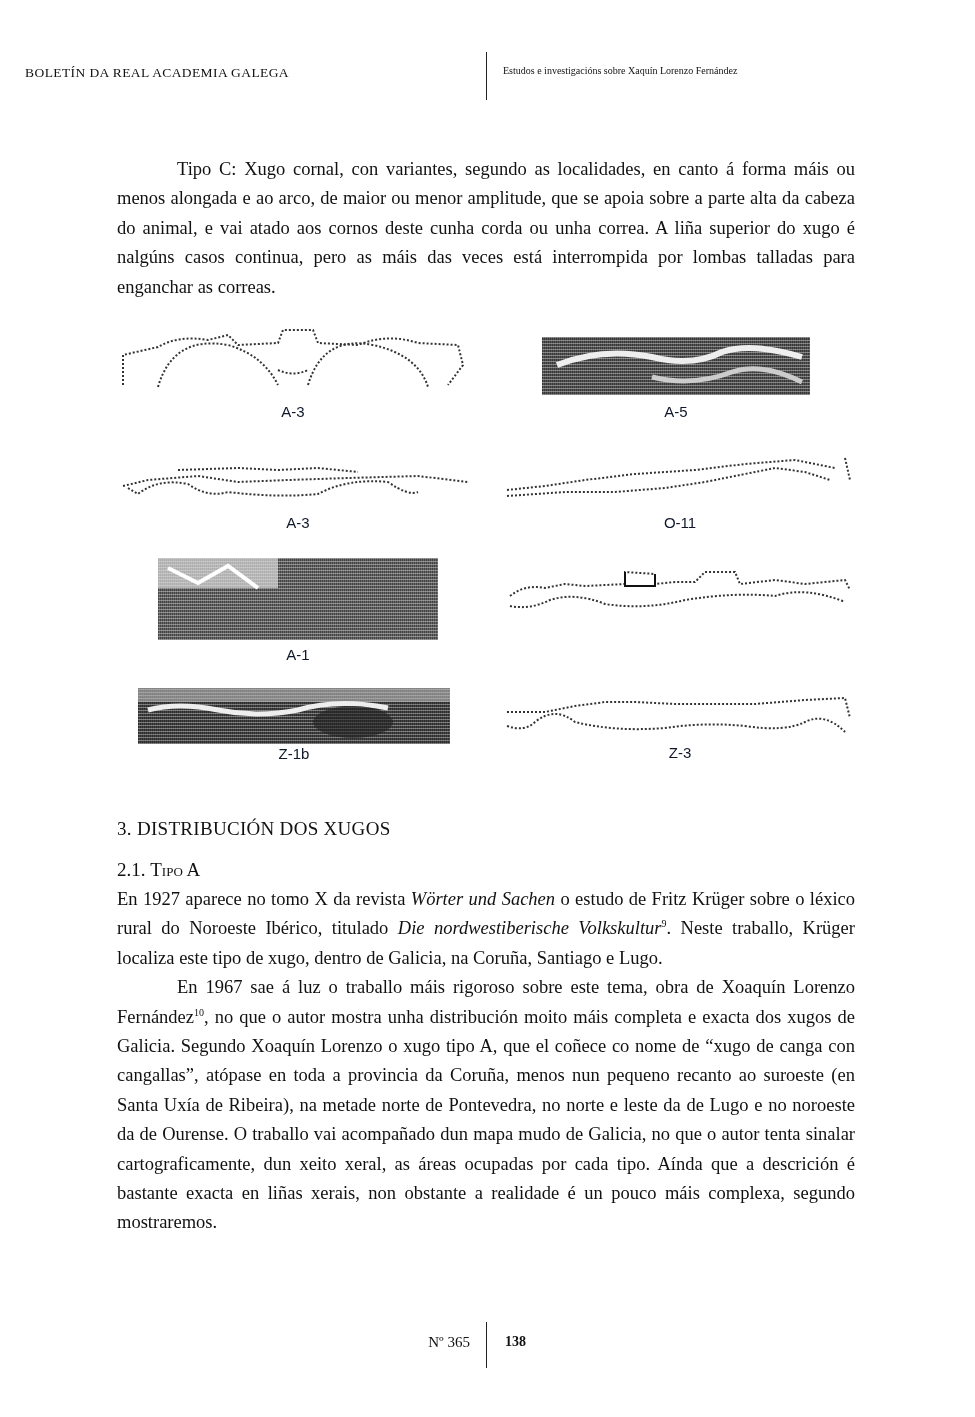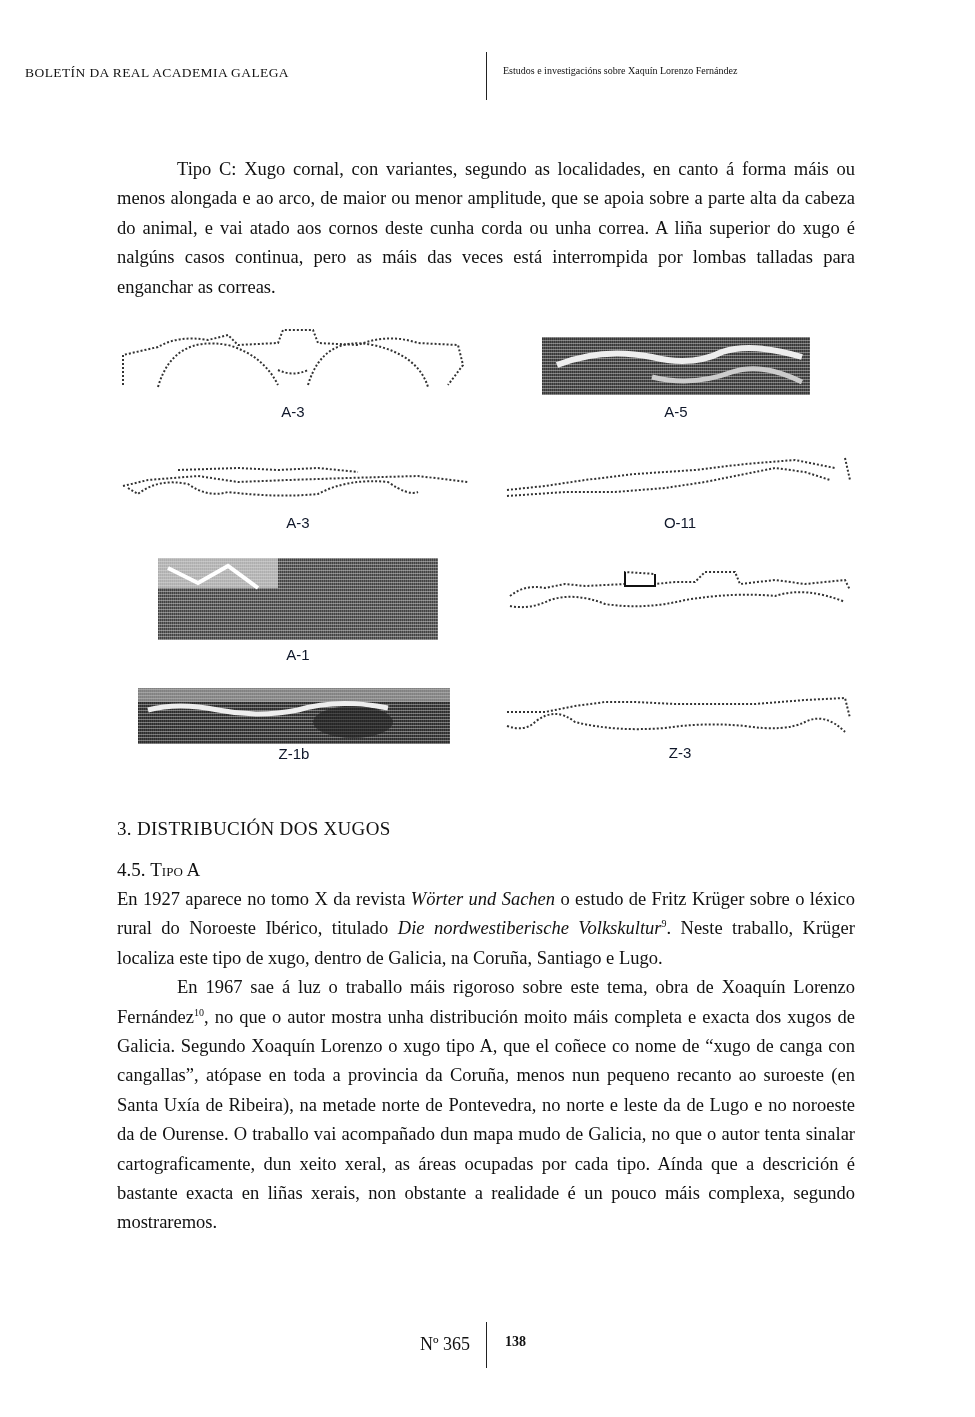--- a/index.html
+++ b/index.html
@@ -32,21 +32,21 @@
 
   
   .h-sec { position: absolute; left: 117px; top: 818px; font-size: 19px; letter-spacing: 0.3px; }
   .h-sub { position: absolute; left: 117px; top: 859px; font-size: 19px; }
   .h-sub .sc { font-variant: small-caps; }
   #body-2 { top: 885px; }
   sup { font-size: 10px; line-height: 0; vertical-align: super; }
 
   
   .footer { position: absolute; top: 1322px; left: 0; width: 975px; height: 46px; }
-  .footer .num { position: absolute; right: 505px; top: 12px; font-size: 18px; white-space: nowrap; }
+  .footer .num { position: absolute; right: 505px; top: 12px; font-size: 15px; white-space: nowrap; }
   .footer .rule { position: absolute; left: 486px; top: 0; width: 1px; height: 46px; background: #222; }
   .footer .page { position: absolute; left: 505px; top: 12px; font-size: 14px; font-weight: bold; }
 </style>
 </head>
 <body>
 
 <div class="header">
   <span class="journal">BOLETÍN DA REAL ACADEMIA GALEGA</span>
   <span class="rule"></span>
   <span class="section">Estudos e investigacións sobre Xaquín Lorenzo Fernández</span>
@@ -146,21 +146,21 @@
         <path d="M2 20 L40 20 L70 14 L100 10 L130 10 L170 12 L210 12 L250 12 L300 8 L340 6 L345 26"></path>
         <path d="M2 34 Q20 40 30 30 Q50 14 70 30 Q110 40 160 36 Q200 30 240 34 Q280 40 300 30 Q320 20 340 40"></path>
       </g>
     </svg>
   </div>
   <div class="cap" style="top:52px;">Z-3</div>
 </div>
 
 <div class="h-sec">3.  DISTRIBUCIÓN DOS XUGOS</div>
 <div class="h-sub">
-  <span>4.5.  </span><span class="sc">Tipo A</span>
+  <span>2.1.  </span><span class="sc">Tipo A</span>
 </div>
 
 <div class="text" id="body-2">
   <p><span>En 1927 aparece no tomo X da revista </span><em>Wörter und Sachen</em><span> o estudo de Fritz Krüger sobre o léxico rural do Noroeste Ibérico, titulado </span><em>Die nordwestiberische Volkskultur</em><sup>9</sup><span>. Neste traballo, Krüger localiza este tipo de xugo, dentro de Galicia, na Coruña, Santiago e Lugo.</span></p>
   <p class="indent"><span>En 1967 sae á luz o traballo máis rigoroso sobre este tema, obra de Xoaquín Lorenzo Fernández</span><sup>10</sup><span>, no que o autor mostra unha distribución moito máis completa e exacta dos xugos de Galicia. Segundo Xoaquín Lorenzo o xugo tipo A, que el coñece co nome de “xugo de canga con cangallas”, atópase en toda a provincia da Coruña, menos nun pequeno recanto ao suroeste (en Santa Uxía de Ribeira), na metade norte de Pontevedra, no norte e leste da de Lugo e no noroeste da de Ourense. O traballo vai acompañado dun mapa mudo de Galicia, no que o autor tenta sinalar cartograficamente, dun xeito xeral, as áreas ocupadas por cada tipo. Aínda que a descrición é bastante exacta en liñas xerais, non obstante a realidade é un pouco máis complexa, segundo mostraremos.</span></p>
 </div>
 
 <div class="footer">
   <span class="num">Nº 365</span>
   <span class="rule"></span>

